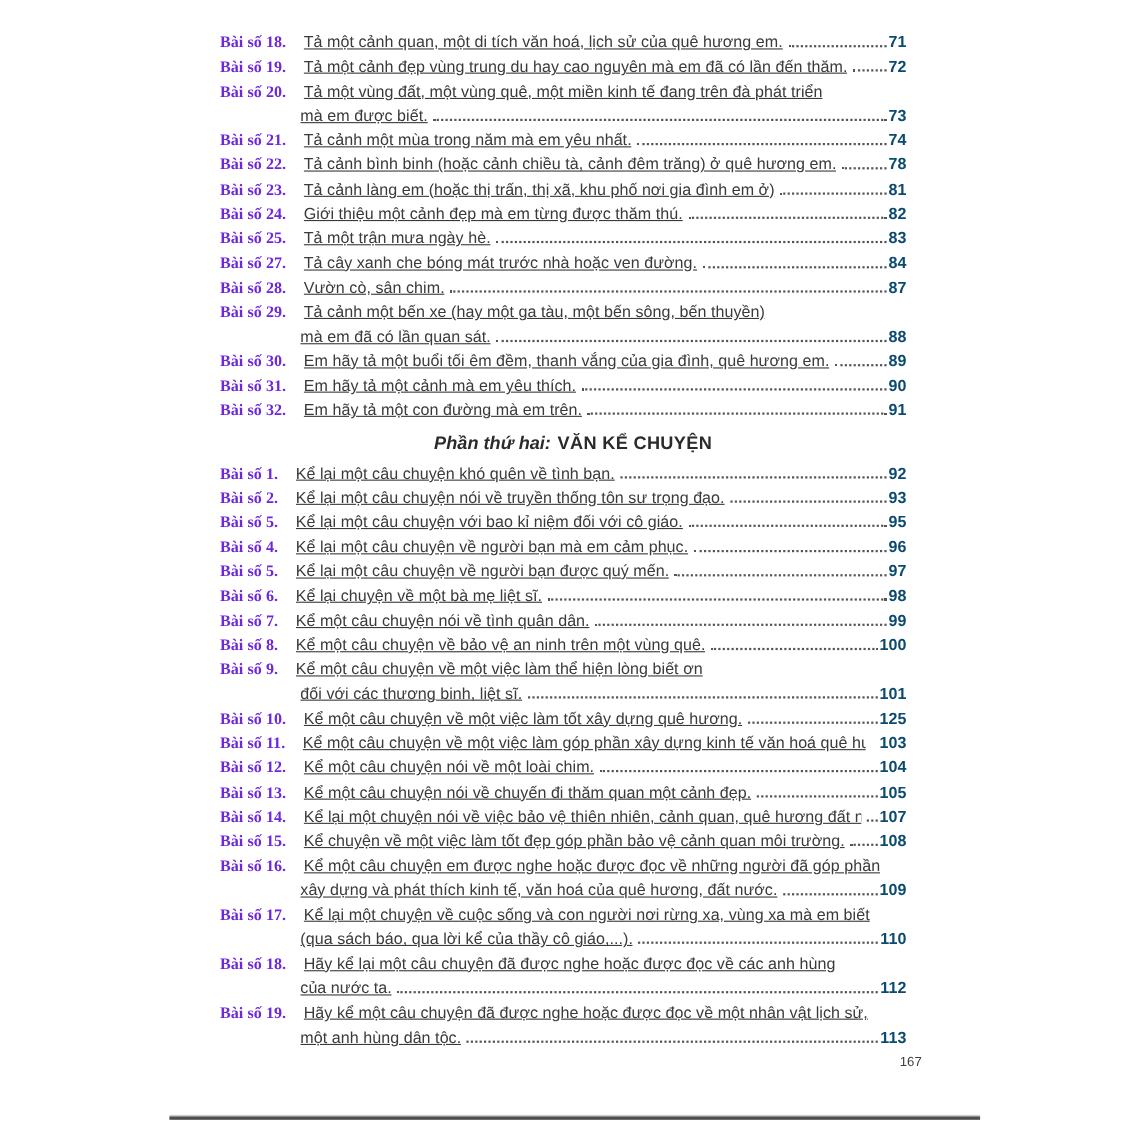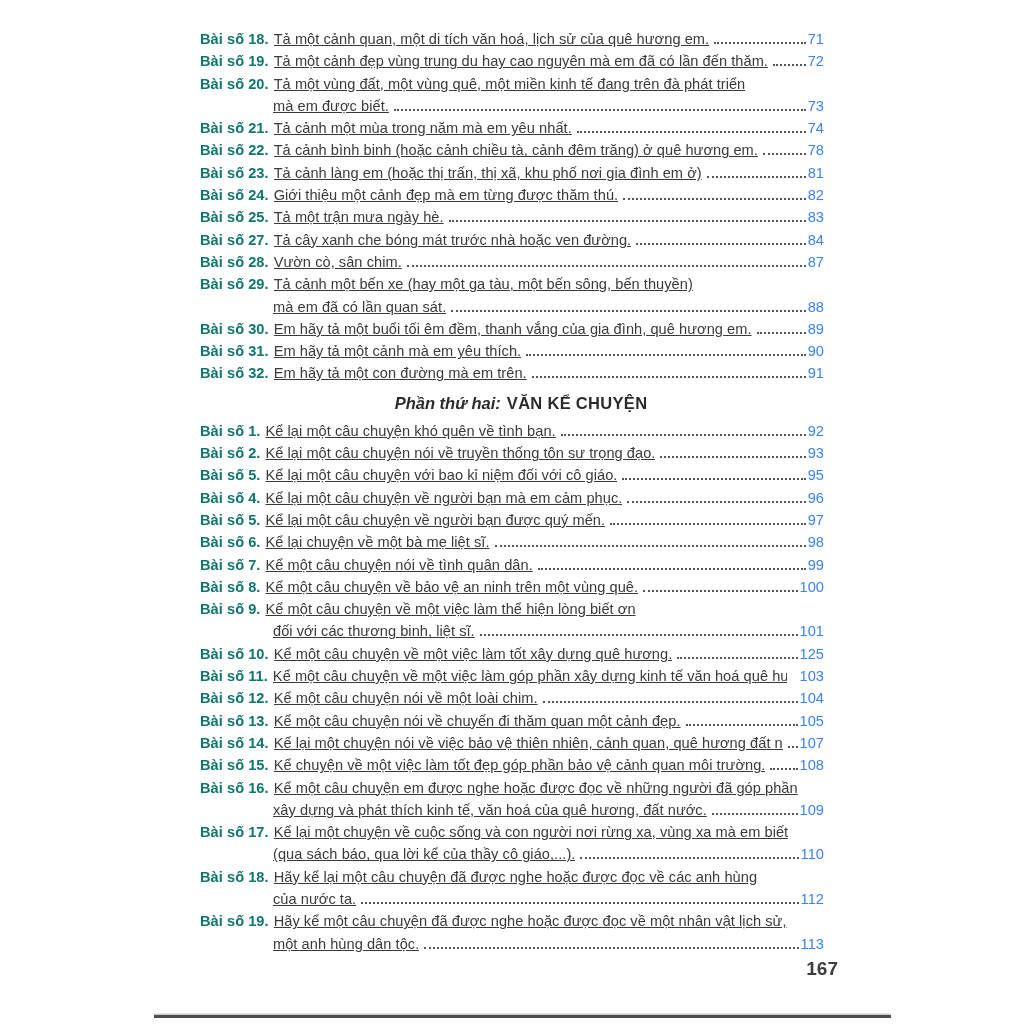--- a/index.html
+++ b/index.html
@@ -25,51 +25,52 @@
     align-items:baseline;
     height:22.3px;
     line-height:22.3px;
     font-size:14.6px;
     letter-spacing:0.05px;
     white-space:nowrap;
   }
   .row.cont{ padding-left:73px; }
   .lbl{
     font-weight:bold;
-    color:#0f766e;
-    margin-right:5px;
+    color:#6d28d9;
+    margin-right:16px;
     flex:0 0 auto;
+    font-family:Liberation Serif, serif;
   }
   .txt{ flex:0 1 auto; overflow:hidden;text-decoration:underline; }
   .leader{
     flex:1 1 auto;
     min-width:10px;
     height:0;
     border-bottom:2px dotted #555555;
     margin:0 2px 0 5px;
   }
   .leader.nodots{ border-bottom:none; min-width:6px; }
-  .pg{ flex:0 0 auto; color:#3b82f6; }
+  .pg{ flex:0 0 auto; color:#0c4a6e;font-weight:bold; }
   .section-header{
     text-align:center;
     height:22px;
     line-height:22px;
     margin:7px 0 6px 0;
     font-size:16.5px;
     color:#2b2b2b;
     padding-left:18px;
   }
   .section-header .hdr-prefix{ font-style:italic; font-weight:bold; margin-right:6px; }
   .section-header .hdr-title{ font-weight:bold; letter-spacing:0.3px; }
   .folio{
     margin-top:3px;
     margin-right:186px;
     text-align:right;
-    font-size:19px;
-    font-weight:700;
+    font-size:12px;
+    font-weight:400;
     color:#3d3d3d;
   }
   .bottom-rule{
     position:absolute;
     left:154px;
     top:1015px;
     width:737px;
     height:3px;
     background:#4d4d4d;
     box-shadow:0 -1.5px 0 rgba(165,165,165,0.55);

